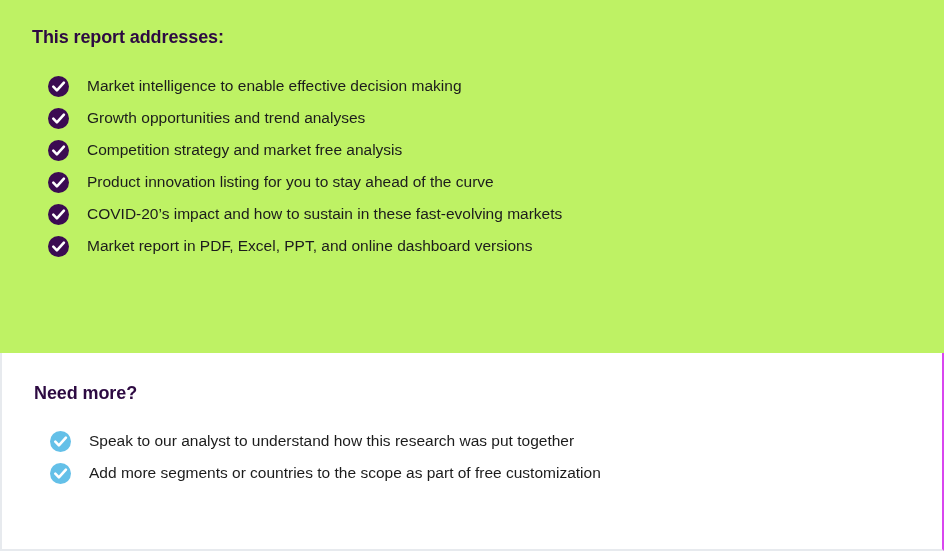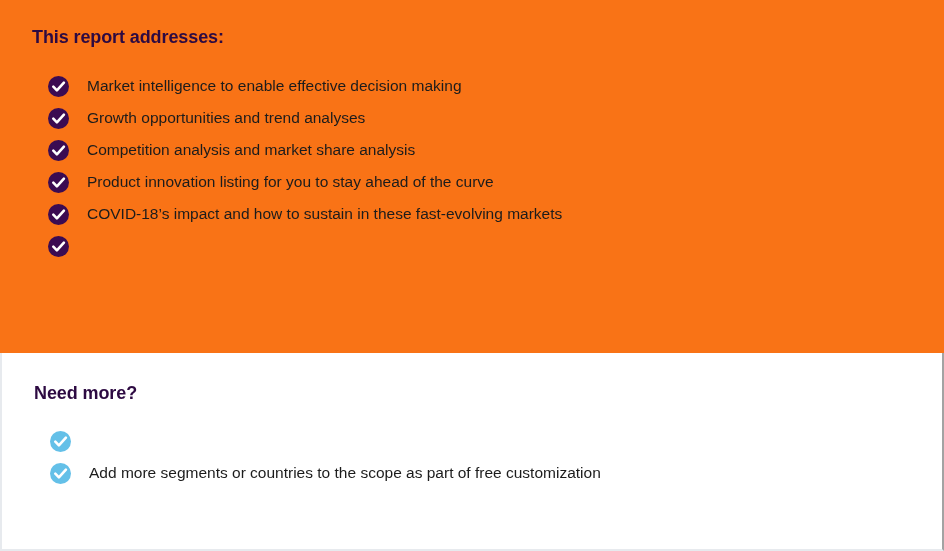--- a/index.html
+++ b/index.html
@@ -14,40 +14,40 @@
     overflow: hidden;
   }
   .page {
     width: 944px;
     height: 551px;
     position: relative;
     box-sizing: border-box;
   }
   
   .panel-top {
-    background: #f97316;
+    background: #bef264;
     height: 353px;
     box-sizing: border-box;
     padding: 27px 0 0 0;
     position: relative;
   }
   .panel-top .heading {
     font-size: 18px;
     font-weight: bold;
     color: #2d0a42;
     margin: 0 0 22px 32px;
     letter-spacing: -0.1px;
   }
   
   .panel-bottom {
     background: #ffffff;
     height: 198px;
     box-sizing: border-box;
     border-left: 2px solid #e7eaee;
-    border-right: 2px solid #a3a3a3;
+    border-right: 2px solid #d946ef;
     border-bottom: 2px solid #e7eaee;
     padding: 30px 0 0 0;
     position: relative;
   }
   .panel-bottom .heading {
     font-size: 18px;
     font-weight: bold;
     color: #2d0a42;
     margin: 0 0 21px 32px;
     letter-spacing: -0.1px;
@@ -110,62 +110,64 @@
         </span>
         <span class="item-text">Growth opportunities and trend analyses</span>
       </li>
       <li>
         <span class="check-icon">
           <svg viewBox="0 0 21 21" xmlns="http://www.w3.org/2000/svg">
             <circle cx="10.5" cy="10.5" r="10.5" fill="#3b0b52"></circle>
             <path d="M5.3 10.6 L8.9 14.3 L15.9 6.6" fill="none" stroke="#ffffff" stroke-width="2.6" stroke-linecap="round" stroke-linejoin="round"></path>
           </svg>
         </span>
-        <span class="item-text">Competition analysis and market share analysis</span>
+        <span class="item-text">Competition strategy and market free analysis</span>
       </li>
       <li>
         <span class="check-icon">
           <svg viewBox="0 0 21 21" xmlns="http://www.w3.org/2000/svg">
             <circle cx="10.5" cy="10.5" r="10.5" fill="#3b0b52"></circle>
             <path d="M5.3 10.6 L8.9 14.3 L15.9 6.6" fill="none" stroke="#ffffff" stroke-width="2.6" stroke-linecap="round" stroke-linejoin="round"></path>
           </svg>
         </span>
         <span class="item-text">Product innovation listing for you to stay ahead of the curve</span>
       </li>
       <li>
         <span class="check-icon">
           <svg viewBox="0 0 21 21" xmlns="http://www.w3.org/2000/svg">
             <circle cx="10.5" cy="10.5" r="10.5" fill="#3b0b52"></circle>
             <path d="M5.3 10.6 L8.9 14.3 L15.9 6.6" fill="none" stroke="#ffffff" stroke-width="2.6" stroke-linecap="round" stroke-linejoin="round"></path>
           </svg>
         </span>
-        <span class="item-text">COVID-18’s impact and how to sustain in these fast-evolving markets</span>
+        <span class="item-text">COVID-20’s impact and how to sustain in these fast-evolving markets</span>
       </li>
       <li>
         <span class="check-icon">
           <svg viewBox="0 0 21 21" xmlns="http://www.w3.org/2000/svg">
             <circle cx="10.5" cy="10.5" r="10.5" fill="#3b0b52"></circle>
             <path d="M5.3 10.6 L8.9 14.3 L15.9 6.6" fill="none" stroke="#ffffff" stroke-width="2.6" stroke-linecap="round" stroke-linejoin="round"></path>
           </svg>
         </span>
+        <span class="item-text">Market report in PDF, Excel, PPT, and online dashboard versions</span>
       </li>
     </ul>
   </section>
 
   <section class="panel-bottom">
     <h2 class="heading">Need more?</h2>
 
     <ul class="check-list">
       <li>
         <span class="check-icon">
           <svg viewBox="0 0 21 21" xmlns="http://www.w3.org/2000/svg">
             <circle cx="10.5" cy="10.5" r="10.5" fill="#64c0e8"></circle>
             <path d="M5.3 10.6 L8.9 14.3 L15.9 6.6" fill="none" stroke="#ffffff" stroke-width="2.6" stroke-linecap="round" stroke-linejoin="round"></path>
           </svg>
         </span>
+        <span class="item-text">Speak to our analyst to understand how this research was put together</span>
       </li>
       <li>
         <span class="check-icon">
           <svg viewBox="0 0 21 21" xmlns="http://www.w3.org/2000/svg">
             <circle cx="10.5" cy="10.5" r="10.5" fill="#64c0e8"></circle>
             <path d="M5.3 10.6 L8.9 14.3 L15.9 6.6" fill="none" stroke="#ffffff" stroke-width="2.6" stroke-linecap="round" stroke-linejoin="round"></path>
           </svg>
         </span>
         <span class="item-text">Add more segments or countries to the scope as part of free customization</span>
       </li>

